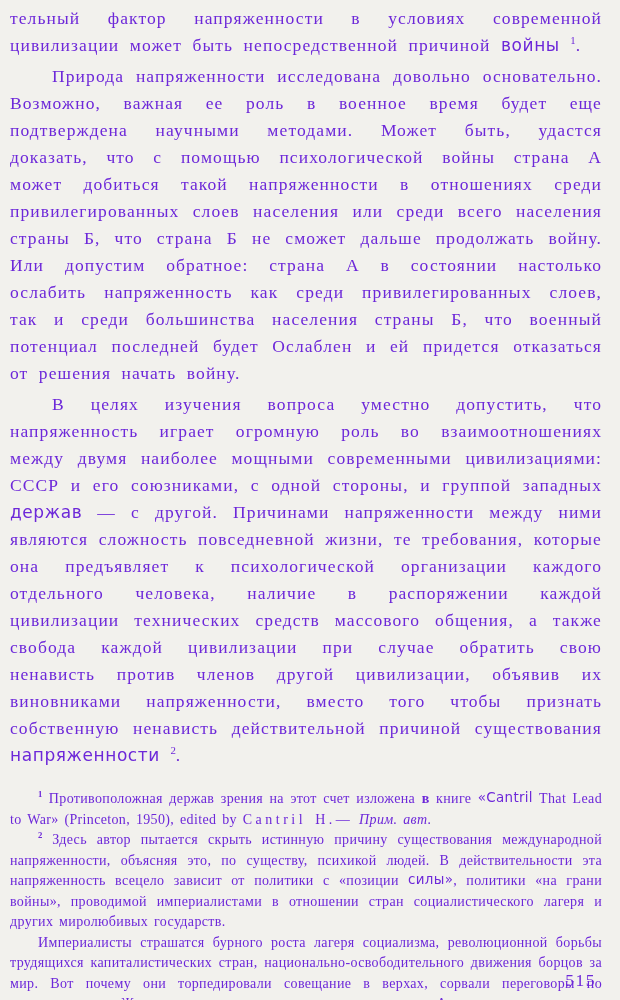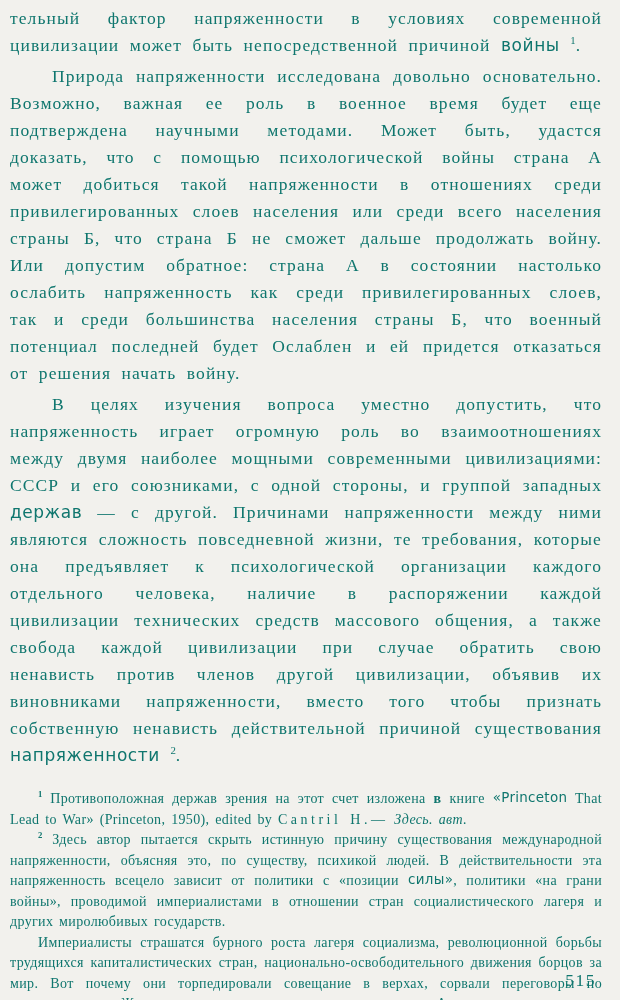--- a/index.html
+++ b/index.html
@@ -6,21 +6,21 @@
     margin: 0;
     padding: 0;
     background: #e6e5e1;
   }
   .page {
     position: relative;
     width: 620px;
     height: 1000px;
     margin: 0 auto;
     background: #f2f1ed;
-    color: #0f766e;
+    color: #6d28d9;
     overflow: hidden;
     box-sizing: border-box;
   }
   .main-text {
     padding: 5px 18px 0 10px;
     font-family: "Liberation Serif", serif;
     font-size: 17.5px;
     line-height: 27px;
     letter-spacing: 1.1px;
     word-spacing: 5px;
@@ -96,21 +96,21 @@
 
     <p class="indent">
       <span>В целях изучения вопроса уместно допустить, что напряженность играет огромную роль во взаимоотношениях между двумя наиболее мощными современными цивилизациями: СССР и его союзниками, с одной стороны, и группой западных </span><span class="sans-word">держав</span><span> — с другой. Причинами напряженности между ними являются сложность повседневной жизни, те требования, которые она предъявляет к психологической организации каждого отдельного человека, наличие в распоряжении каждой цивилизации технических средств массового общения, а также свобода каждой цивилизации при случае обратить свою ненависть против членов другой цивилизации, объявив их виновниками напряженности, вместо того чтобы признать собственную ненависть действительной причиной существования </span><span class="sans-word">напряженности</span>&nbsp;<sup class="fn-ref">2</sup><span>.</span>
     </p>
 
   </div>
 
   <div class="footnotes">
 
     <p>
-      <sup class="fn-ref">1</sup><span> Противоположная держав зрения на этот счет изложена </span><span class="bold-word">в</span><span> книге </span><span class="fn-sans">«Princeton</span><span> That Lead to War» (Princeton, 1950), edited by </span><span class="spaced-name">Cantril H.—</span><span class="italic"> Здесь. авт.</span>
+      <sup class="fn-ref">1</sup><span> Противоположная держав зрения на этот счет изложена </span><span class="bold-word">в</span><span> книге </span><span class="fn-sans">«Cantril</span><span> That Lead to War» (Princeton, 1950), edited by </span><span class="spaced-name">Cantril H.—</span><span class="italic"> Прим. авт.</span>
     </p>
 
     <p>
       <sup class="fn-ref">2</sup><span> Здесь автор пытается скрыть истинную причину существования международной напряженности, объясняя это, по существу, психикой людей. В действительности эта напряженность всецело зависит от политики с «позиции </span><span class="fn-sans">силы»</span><span>, политики «на грани войны», проводимой империалистами в отношении стран социалистического лагеря и других миролюбивых государств.</span>
     </p>
 
     <p>
       <span>Империалисты страшатся бурного роста лагеря социализма, революционной борьбы трудящихся капиталистических стран, национально-освободительного движения борцов за мир. Вот почему они торпедировали совещание в верхах, сорвали переговоры по разоружению в Женеве, нарушив тем самым волю народов. Американская военщина, канцлер Аденауэр и их партнеры по агрессивным военным блокам, хозяева военного бизнеса и продажные журналисты объединились в</span>
     </p>
 

